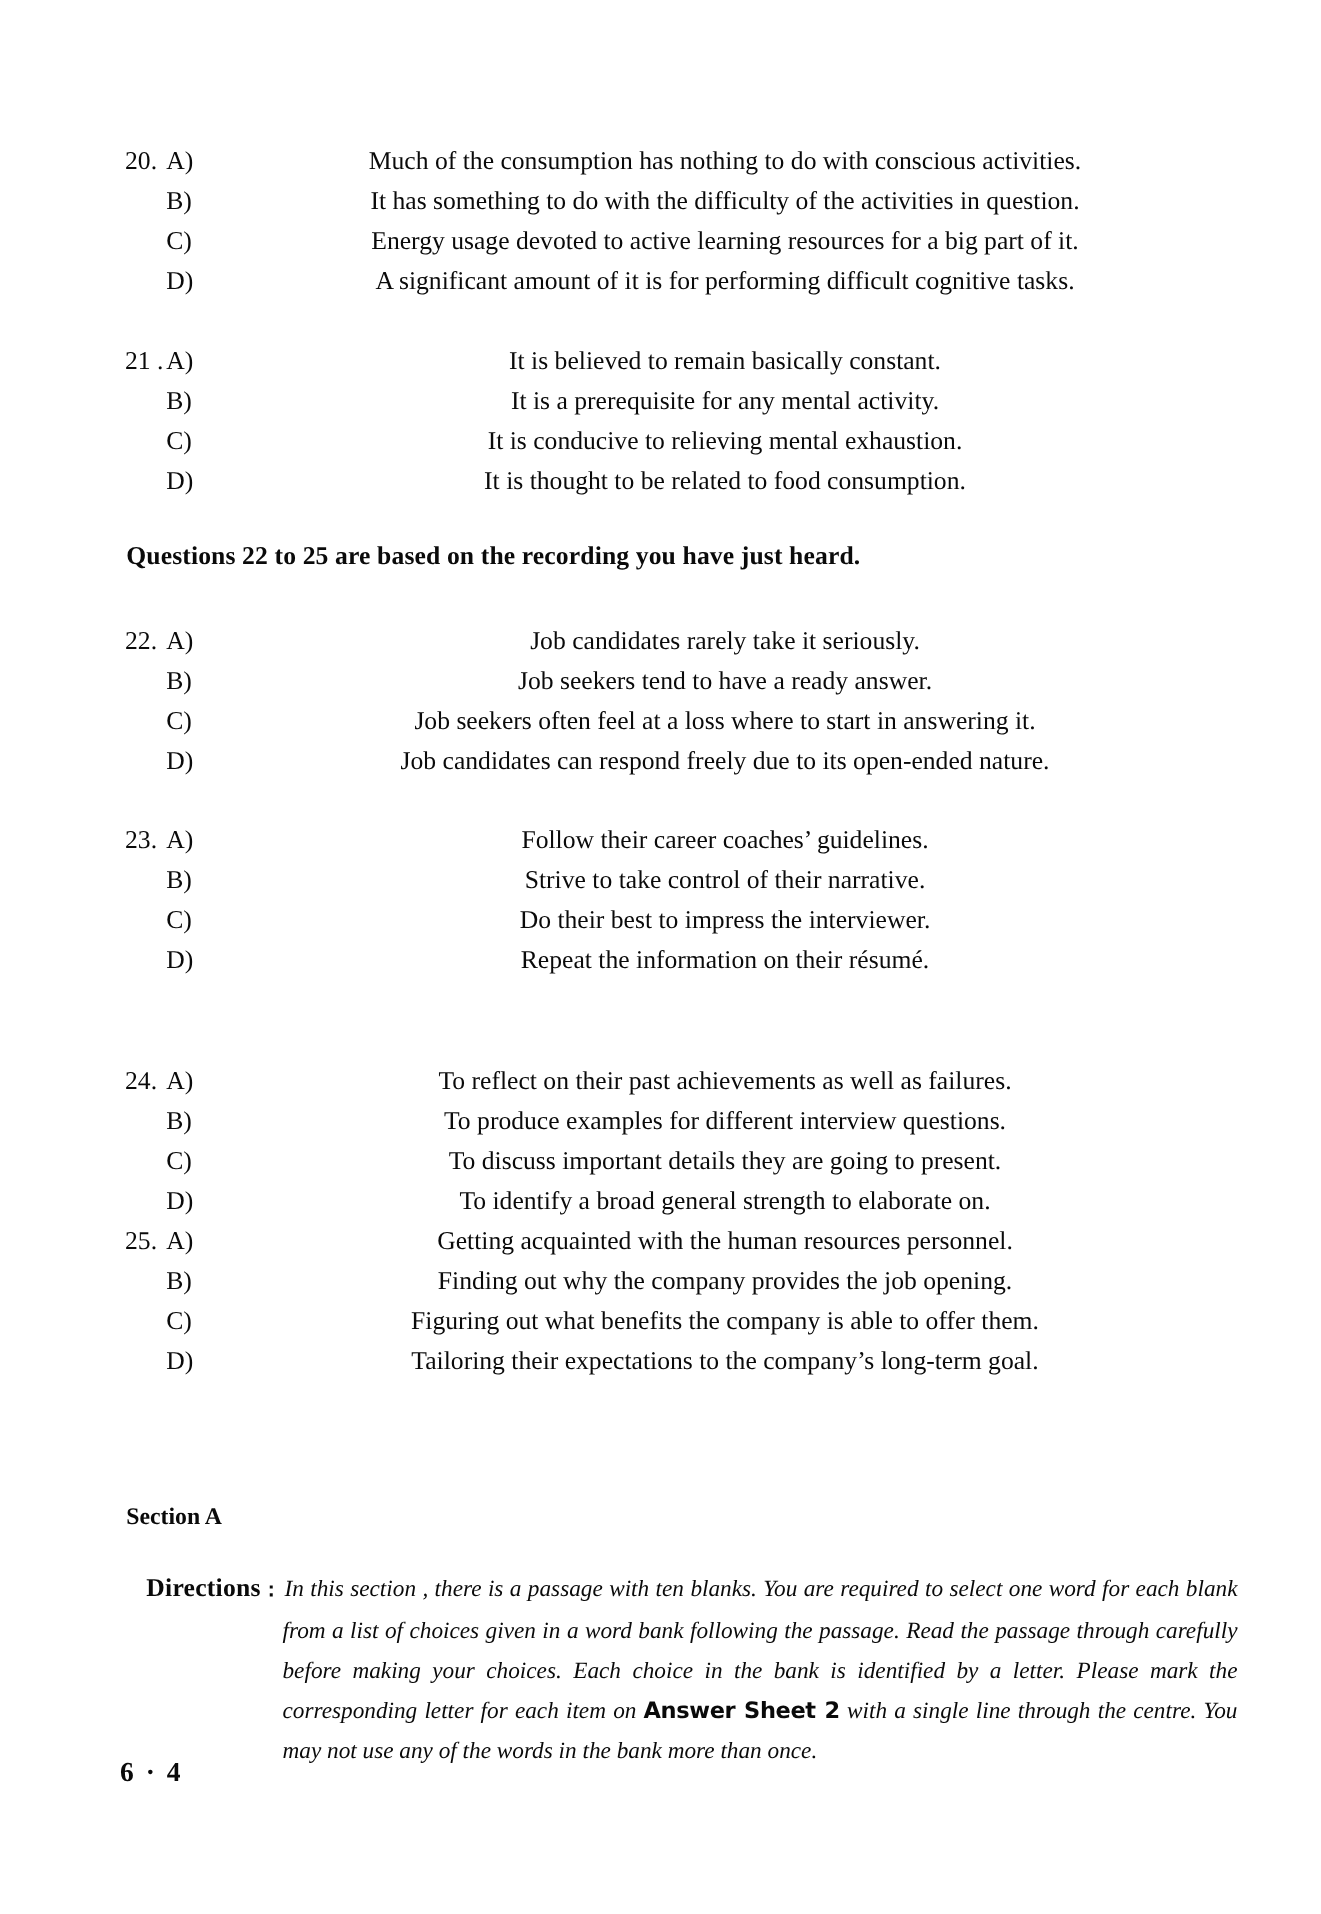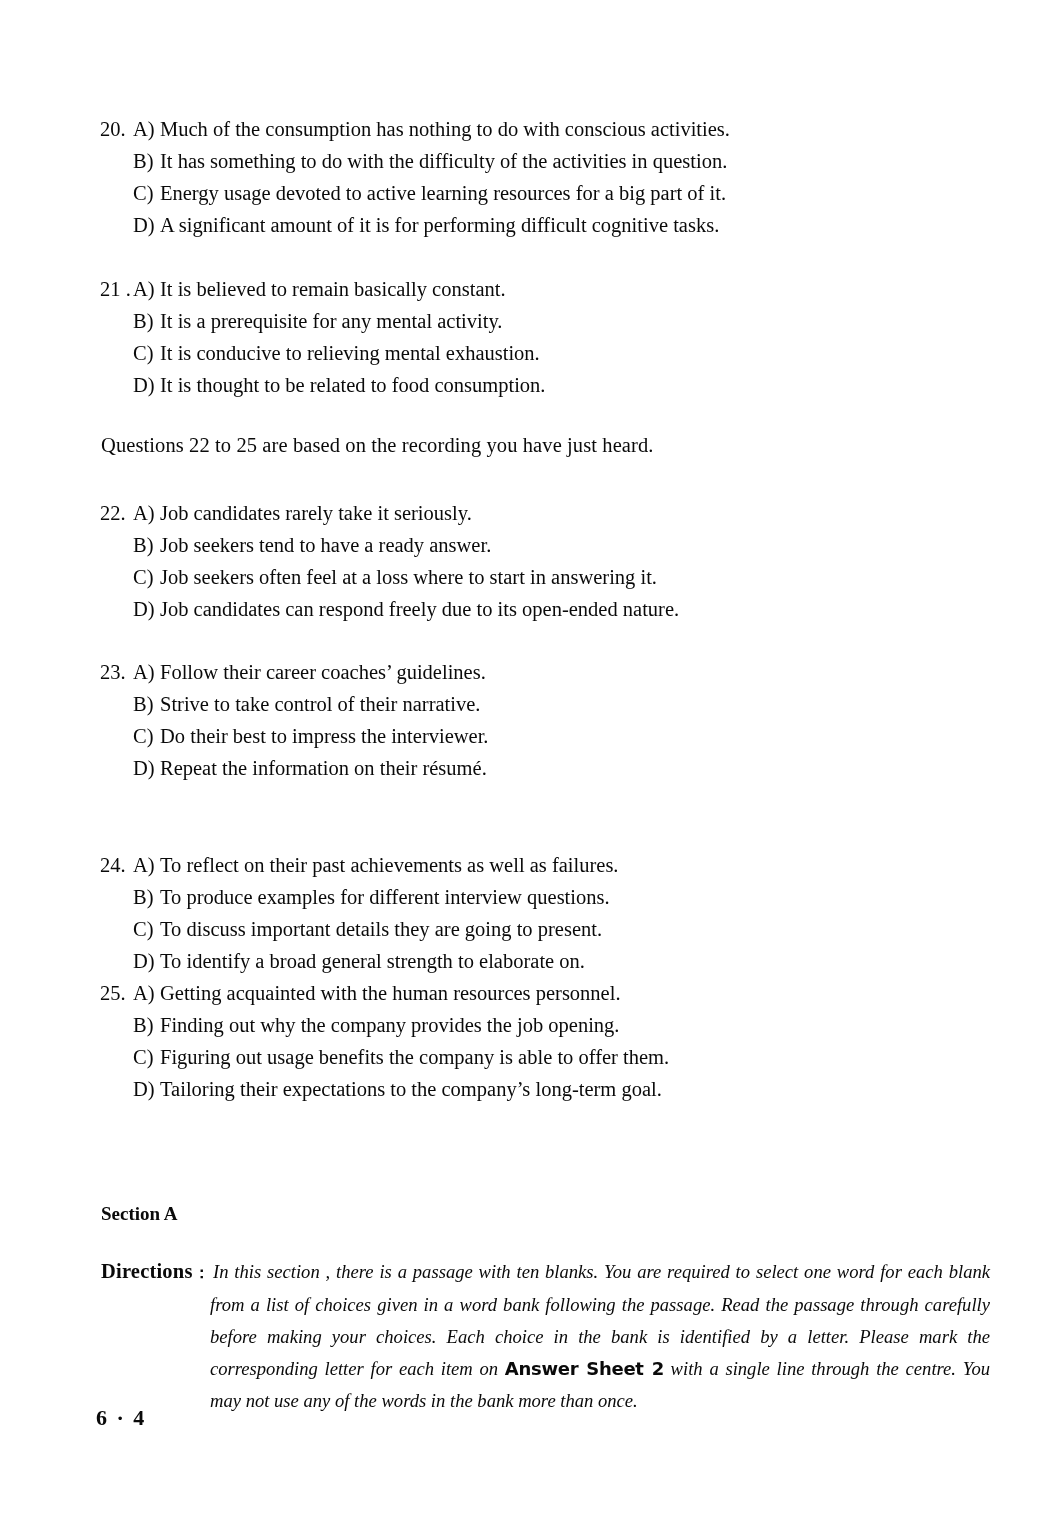--- a/index.html
+++ b/index.html
@@ -42,28 +42,29 @@
     text-align: left;
     font-size: 20.5px;
   }
   .q-letter {
     width: 27px;
     flex: 0 0 27px;
   }
   .q-text {
     flex: 1 1 auto;
     white-space: pre-wrap;
+    text-align: center;
   }
 
   
   .notice {
     position: absolute;
     left: 101px;
     top: 431px;
-    font-weight: normal;
+    font-weight: bold;
     font-size: 20.5px;
     line-height: 28px;
     letter-spacing: 0.1px;
   }
 
   
   .part-header {
     position: absolute;
     left: 100px;
     top: 1131px;
@@ -108,20 +109,21 @@
   }
   .directions-body {
     font-family: "Liberation Serif", "DejaVu Serif", serif;
     font-style: italic;
     font-size: 18.6px;
     line-height: 32.2px;
     text-align: justify;
     text-justify: inter-word;
     text-indent: -109px;
     padding-left: 109px;
+    margin-left: 16px;
   }
   .dir-label {
     font-style: normal;
     font-weight: bold;
     font-size: 20.5px;
     letter-spacing: 0.2px;
   }
   .dir-colon {
     font-style: normal;
     font-weight: bold;
@@ -275,21 +277,21 @@
       <span class="q-text">Getting acquainted with the human resources personnel.</span>
     </div>
     <div class="q-line">
       <span class="q-num"></span>
       <span class="q-letter">B)</span>
       <span class="q-text">Finding out why the company provides the job opening.</span>
     </div>
     <div class="q-line">
       <span class="q-num"></span>
       <span class="q-letter">C)</span>
-      <span class="q-text">Figuring out usage benefits the company is able to offer them.</span>
+      <span class="q-text">Figuring out what benefits the company is able to offer them.</span>
     </div>
     <div class="q-line">
       <span class="q-num"></span>
       <span class="q-letter">D)</span>
       <span class="q-text">Tailoring their expectations to the company’s long-term goal.</span>
     </div>
   </div>
 
 
   <div class="section-label">Section A</div>

